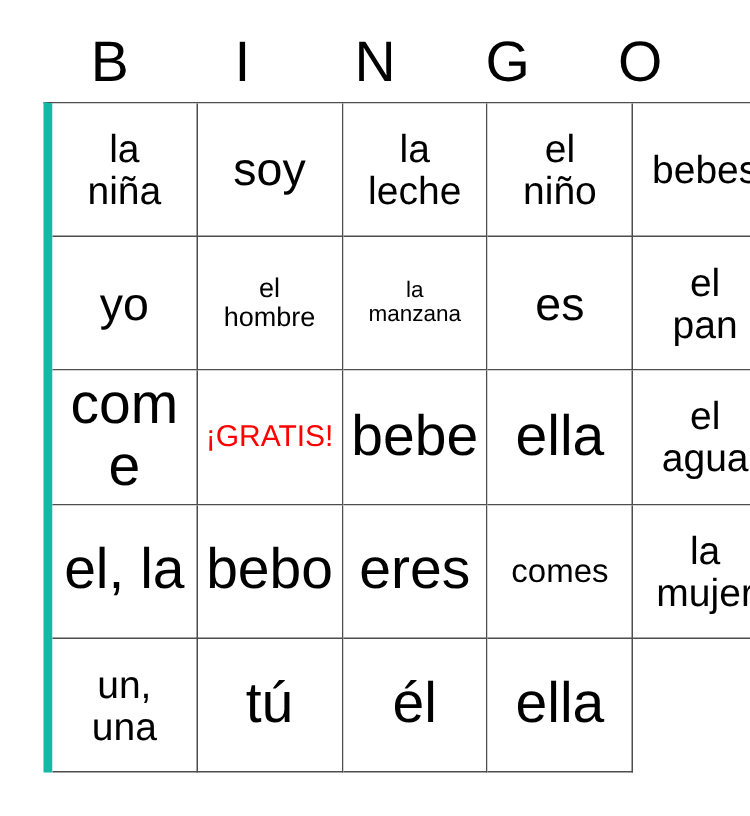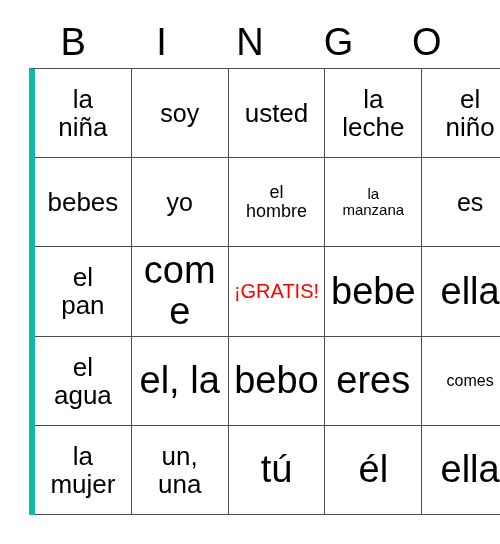--- a/index.html
+++ b/index.html
@@ -72,24 +72,24 @@
     background: #ffffff;
   }
   .cell-text {
     display: block;
     line-height: 1.08;
     white-space: pre-line;
     word-break: break-word;
   }
 
   
-  .fs-xxl .cell-text { font-size: 25px; }
+  .fs-xxl .cell-text { font-size: 31px; }
   .fs-xl  .cell-text { font-size: 38px; }
   .fs-l   .cell-text { font-size: 26px; }
-  .fs-m   .cell-text { font-size: 16px; }
+  .fs-m   .cell-text { font-size: 22px; }
   .fs-s   .cell-text { font-size: 18px; }
   .fs-xs  .cell-text { font-size: 15px; }
 
   .free .cell-text {
     color: #ff0000;
     font-size: 20px;
     font-weight: normal;
   }
 </style>
 </head>
@@ -105,23 +105,20 @@
     <div class="header-cell">O</div>
   </div>
 
   <div class="grid" id="bingo-grid">
       <div class="cell fs-l">
         <span class="cell-text">la
 niña</span>
       </div>
       <div class="cell fs-xxl">
         <span class="cell-text">soy</span>
-      </div>
-      <div class="cell fs-l">
-        <span class="cell-text">usted</span>
       </div>
       <div class="cell fs-l">
         <span class="cell-text">la
 leche</span>
       </div>
       <div class="cell fs-l">
         <span class="cell-text">el
 niño</span>
       </div>
       <div class="cell fs-l">

